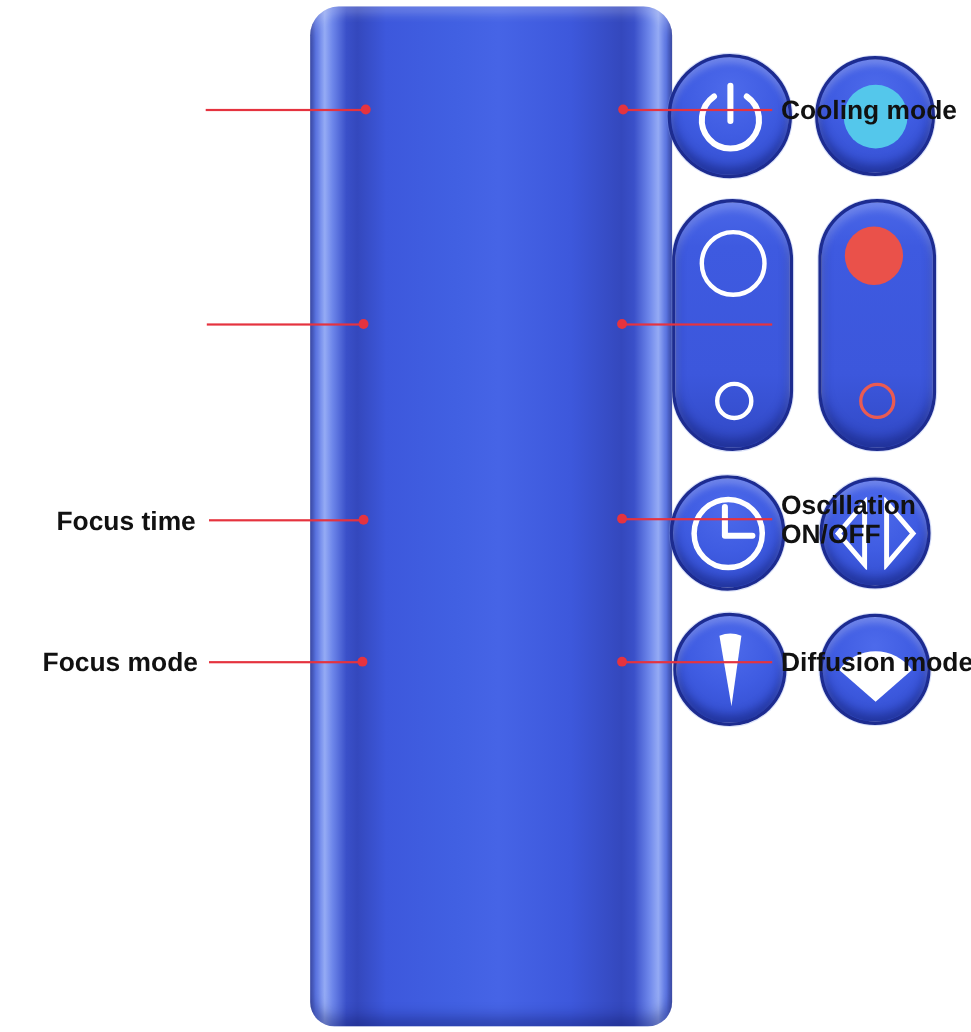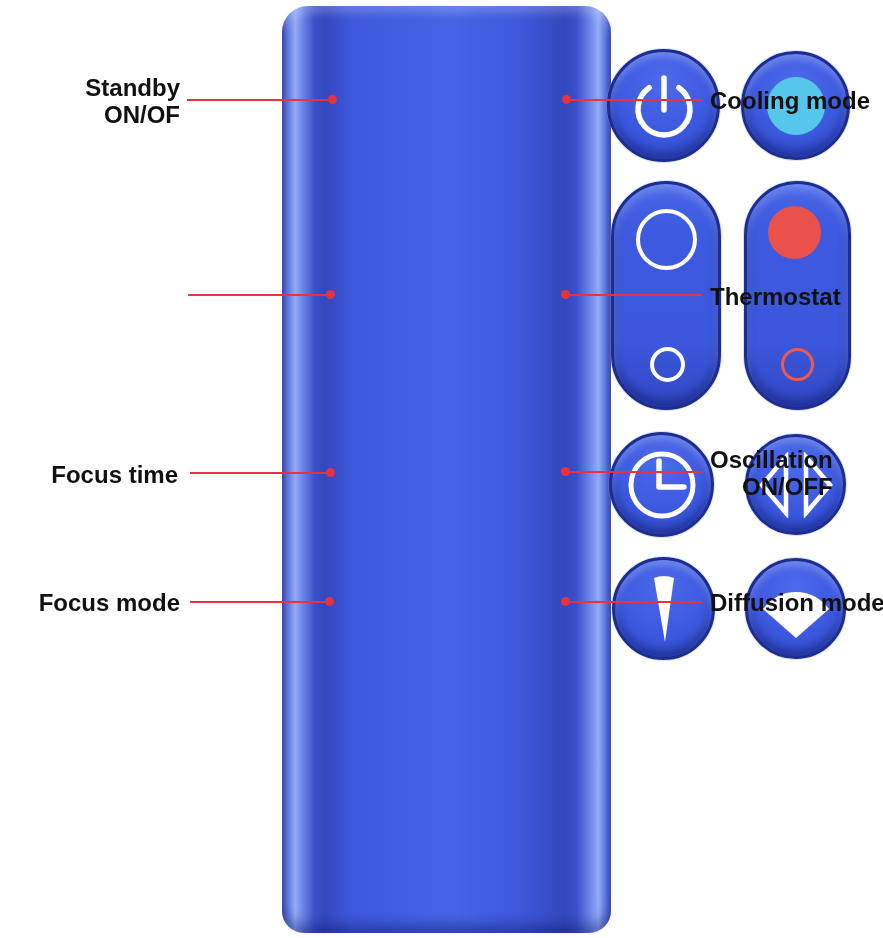--- a/index.html
+++ b/index.html
@@ -41,21 +41,21 @@
   .cool-dot{width:58px;height:58px;border-radius:50%;background:#54c7eb;}
   .ring{position:absolute;border-radius:50%;box-sizing:border-box;background:transparent;}
   .vel-up{left:22px;top:25px;width:61px;height:61px;border:4.5px solid #ffffff;}
   .vel-down{left:36px;top:163px;width:35px;height:35px;border:4px solid #ffffff;}
   .thermo-up{position:absolute;left:21px;top:22px;width:53px;height:53px;border-radius:50%;background:#ea514a;}
   .thermo-down{left:34px;top:164px;width:33px;height:33px;border:3.5px solid #ea5b52;}
 
   
   .cline{position:absolute;height:2px;background:#e5333f;}
   .cdot{position:absolute;width:9px;height:9px;border-radius:50%;background:#e5333f;}
-  .label{position:absolute;font-weight:bold;font-size:24px;color:#111111;line-height:27px;white-space:nowrap;text-align:right;}
+  .label{position:absolute;font-weight:bold;font-size:24px;color:#111111;line-height:27px;white-space:nowrap;}
   .label.right-al{text-align:right;}
 
   #lbl-standby{right:703px;top:74px;}
   #lbl-cooling{left:710px;top:87px;}
   #lbl-velocity{right:705px;top:283px;}
   #lbl-thermostat{left:710px;top:283px;}
   #lbl-sleep{right:705px;top:461px;}
   #lbl-oscillation{left:710px;top:446px;}
   #lbl-focus{right:703px;top:589px;}
   #lbl-diffusion{left:710px;top:589px;}
@@ -134,29 +134,22 @@
   <div class="cdot" id="dt-thermostat"></div>
   <div class="cline" id="ln-sleep"></div>
   <div class="cdot" id="dt-sleep"></div>
   <div class="cline" id="ln-oscillation"></div>
   <div class="cdot" id="dt-oscillation"></div>
   <div class="cline" id="ln-focus"></div>
   <div class="cdot" id="dt-focus"></div>
   <div class="cline" id="ln-diffusion"></div>
   <div class="cdot" id="dt-diffusion"></div>
 
-  <div class="label right-al" id="lbl-standby">
-    <div>Standby</div>
-    <div>ON/OF</div>
-  </div>
   <div class="label" id="lbl-cooling">
     <div>Cooling mode</div>
-  </div>
-  <div class="label" id="lbl-thermostat">
-    <div>Thermostat</div>
   </div>
   <div class="label right-al" id="lbl-sleep">
     <div>Focus time</div>
   </div>
   <div class="label right-al" id="lbl-focus">
     <div>Focus mode</div>
   </div>
   <div class="label" id="lbl-oscillation">
     <div>Oscillation</div>
     <div>ON/OFF</div>

